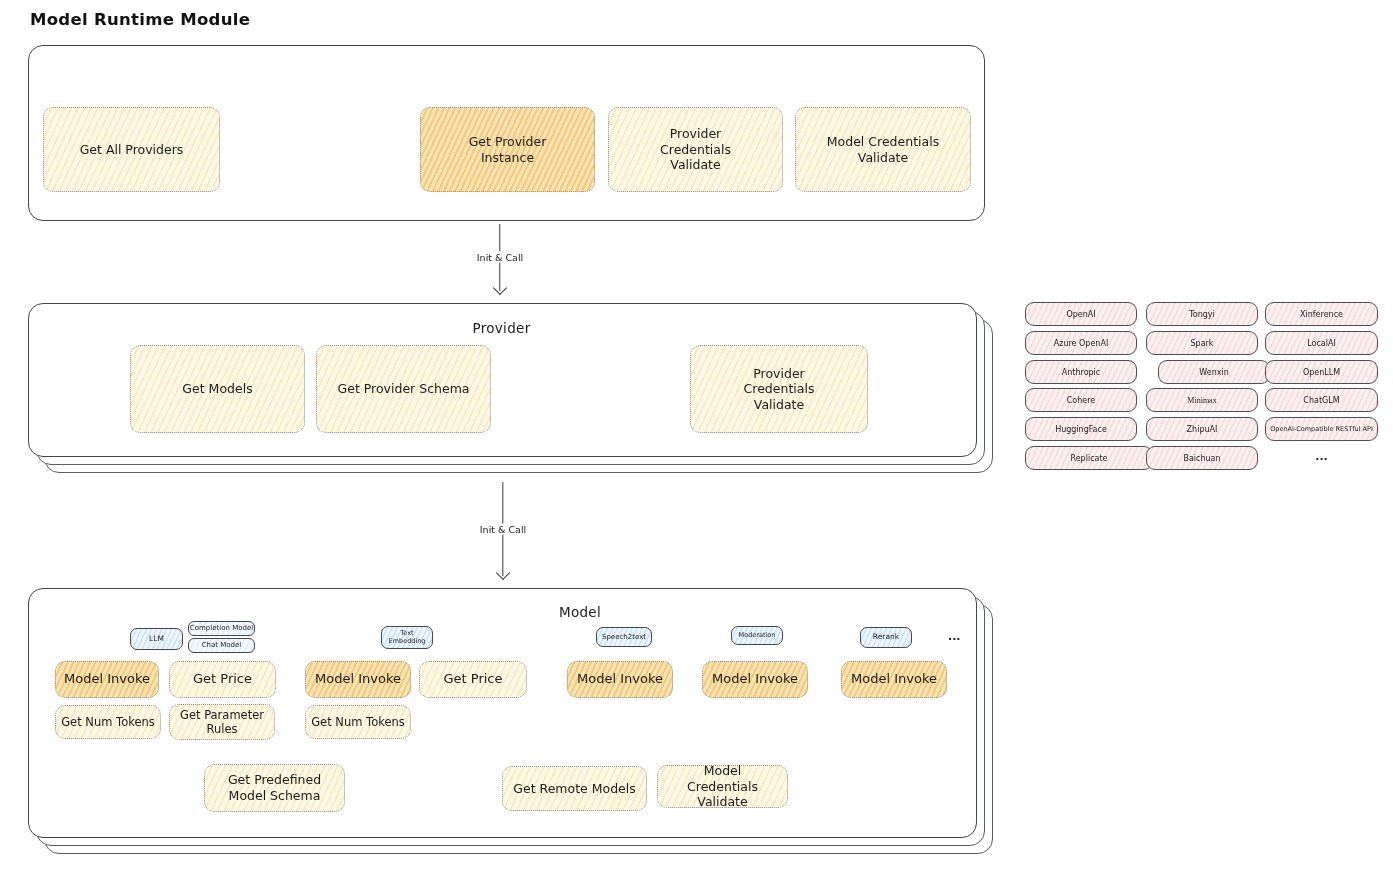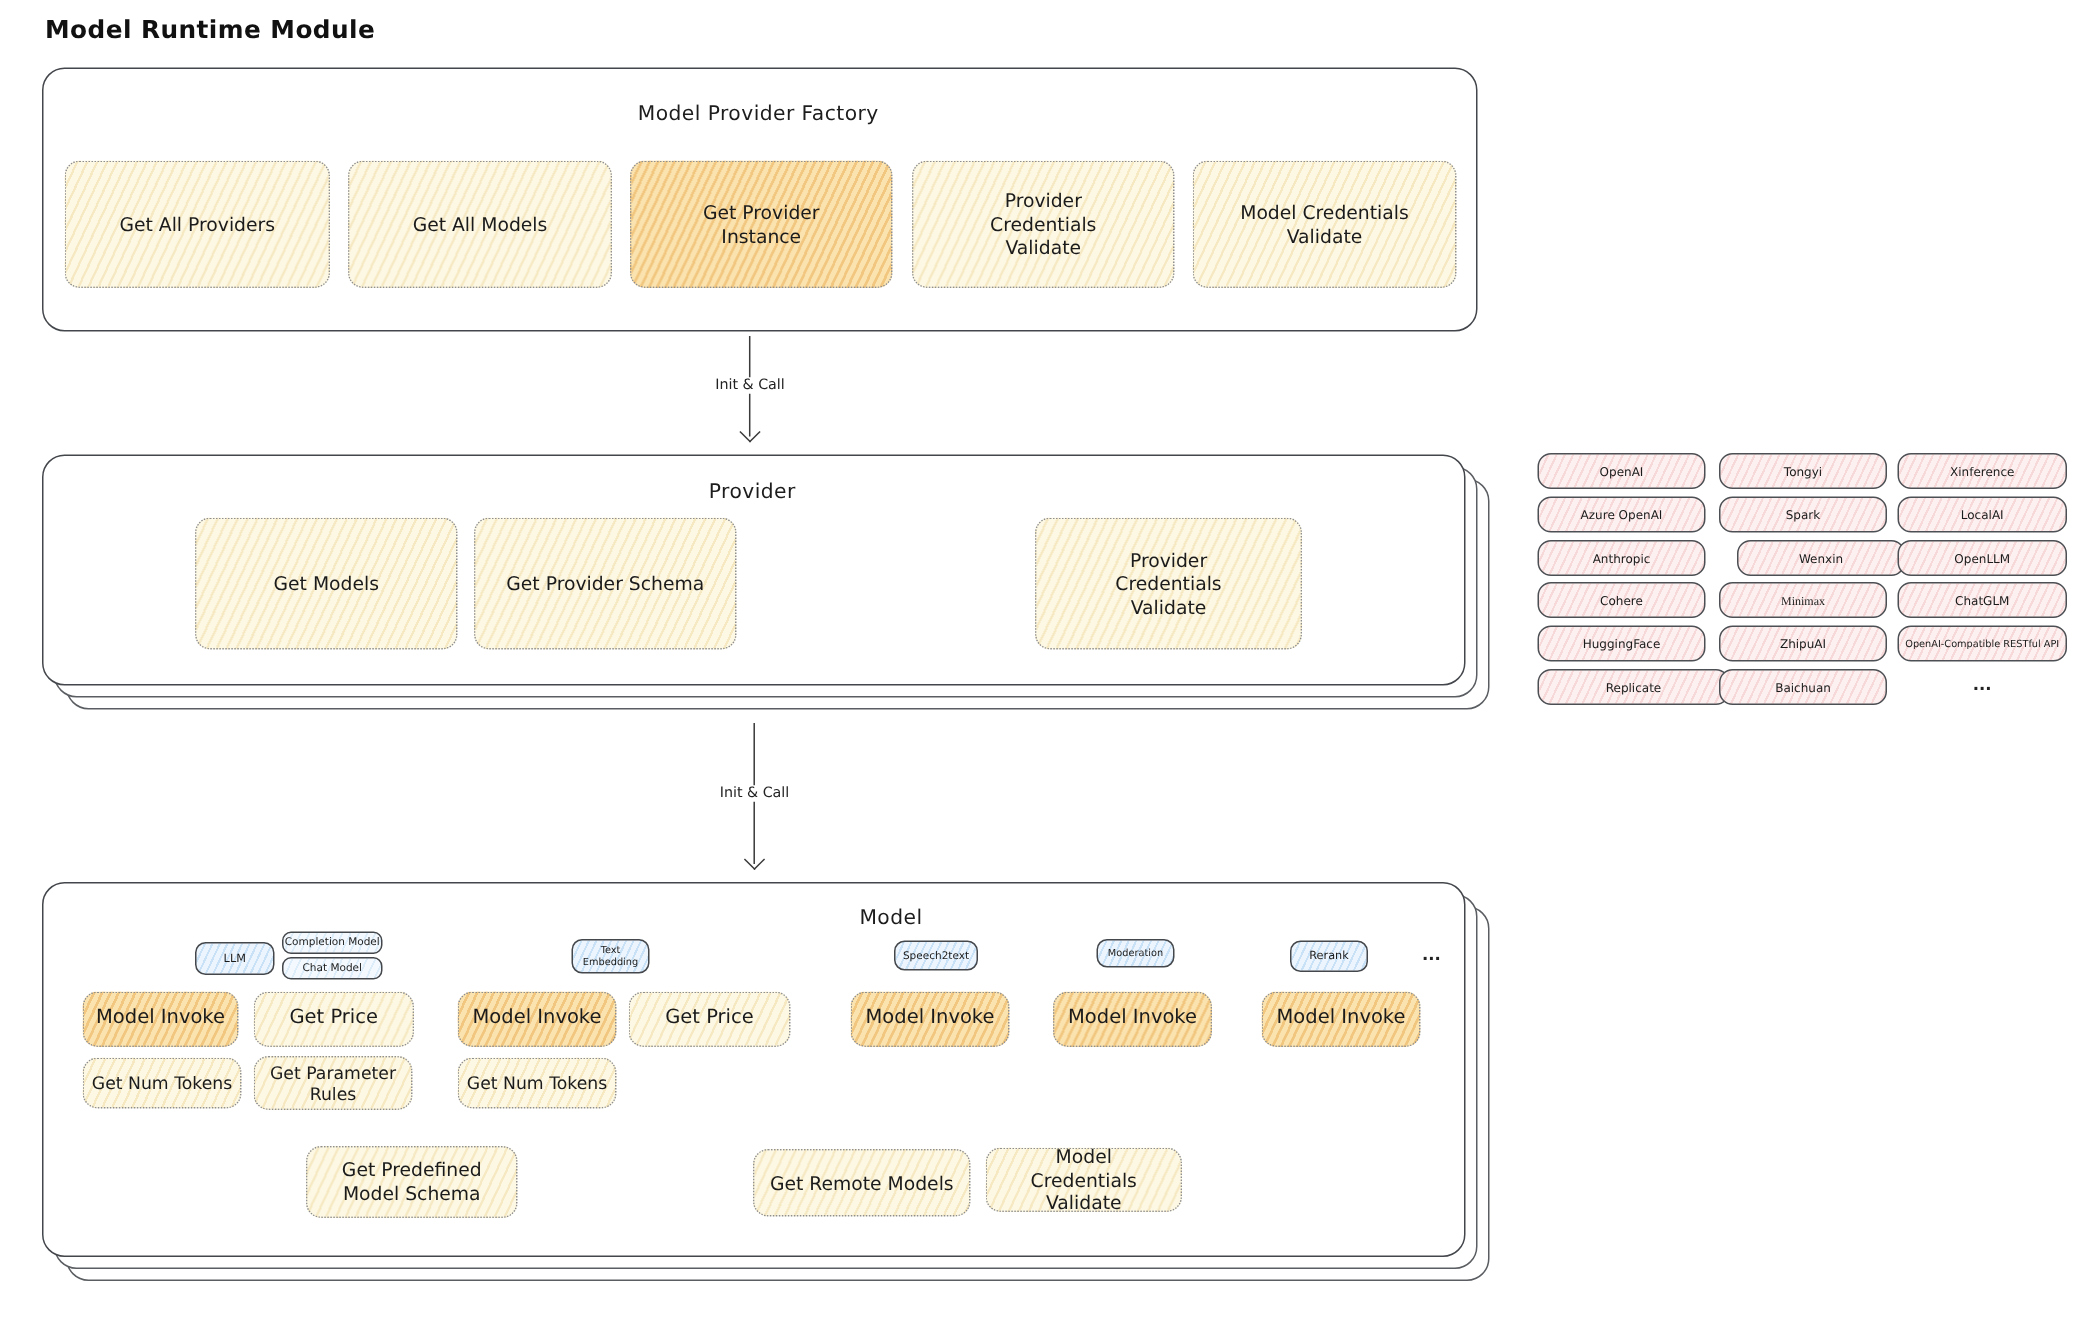--- a/index.html
+++ b/index.html
@@ -50,24 +50,22 @@
                font-size:9.5px;color:#222;background:#fff;padding:0 4px;}
 </style>
 </head>
 <body>
 
 <div class="canvas">
 
   <div class="page-title" style="left:30px;top:10px;">Model Runtime Module</div>
 
   <div class="panel" style="left:28px;top:45px;width:955px;height:174px;"></div>
-  <div class="ptitle" style="left:28px;top:68px;width:955px;">Model Provider Factory</div>
 
   <div class="node" style="left:43px;top:107px;width:177px;height:85px;">Get All Providers</div>
-  <div class="node" style="left:232px;top:107px;width:176px;height:85px;">Get All Models</div>
   <div class="node hl" style="left:420px;top:107px;width:175px;height:85px;padding:2px 30px;">Get Provider Instance</div>
   <div class="node" style="left:608px;top:107px;width:175px;height:85px;padding:2px 24px;">Provider Credentials Validate</div>
   <div class="node" style="left:795px;top:107px;width:176px;height:85px;padding:2px 24px;">Model Credentials Validate</div>
 
   <div class="arrow" style="left:492px;top:224px;height:70px;">
     <div class="arrow-shaft"></div>
     <div class="arrow-head"></div>
     <div class="arrow-label" style="top:47%;">Init &amp; Call</div>
   </div>
 
@@ -103,21 +101,21 @@
 
   <div class="arrow" style="left:495px;top:482px;height:97px;">
     <div class="arrow-shaft"></div>
     <div class="arrow-head"></div>
     <div class="arrow-label" style="top:48%;">Init &amp; Call</div>
   </div>
 
   <div class="shadow-panel" style="left:44px;top:604px;width:947px;height:248px;"></div>
   <div class="shadow-panel" style="left:36px;top:596px;width:947px;height:248px;"></div>
   <div class="panel" style="left:28px;top:588px;width:947px;height:248px;"></div>
-  <div class="ptitle" style="left:28px;top:604px;width:1104px;padding-left:14px;">Model</div>
+  <div class="ptitle" style="left:28px;top:604px;width:1104px;">Model</div>
 
   <div class="tab" style="left:130px;top:628px;width:53px;height:22px;">LLM</div>
   <div class="tab small" style="left:188px;top:621px;width:67px;height:15px;">Completion Model</div>
   <div class="tab small" style="left:188px;top:638px;width:67px;height:15px;">Chat Model</div>
   <div class="tab" style="left:381px;top:626px;width:52px;height:23px;font-size:6.5px;padding:1px 6px;">Text Embedding</div>
   <div class="tab" style="left:596px;top:627px;width:56px;height:20px;font-size:7px;">Speech2text</div>
   <div class="tab" style="left:731px;top:626px;width:52px;height:19px;font-size:6.5px;">Moderation</div>
   <div class="tab" style="left:860px;top:627px;width:52px;height:21px;">Rerank</div>
   <div class="dots" style="left:948px;top:630px;">...</div>
 

